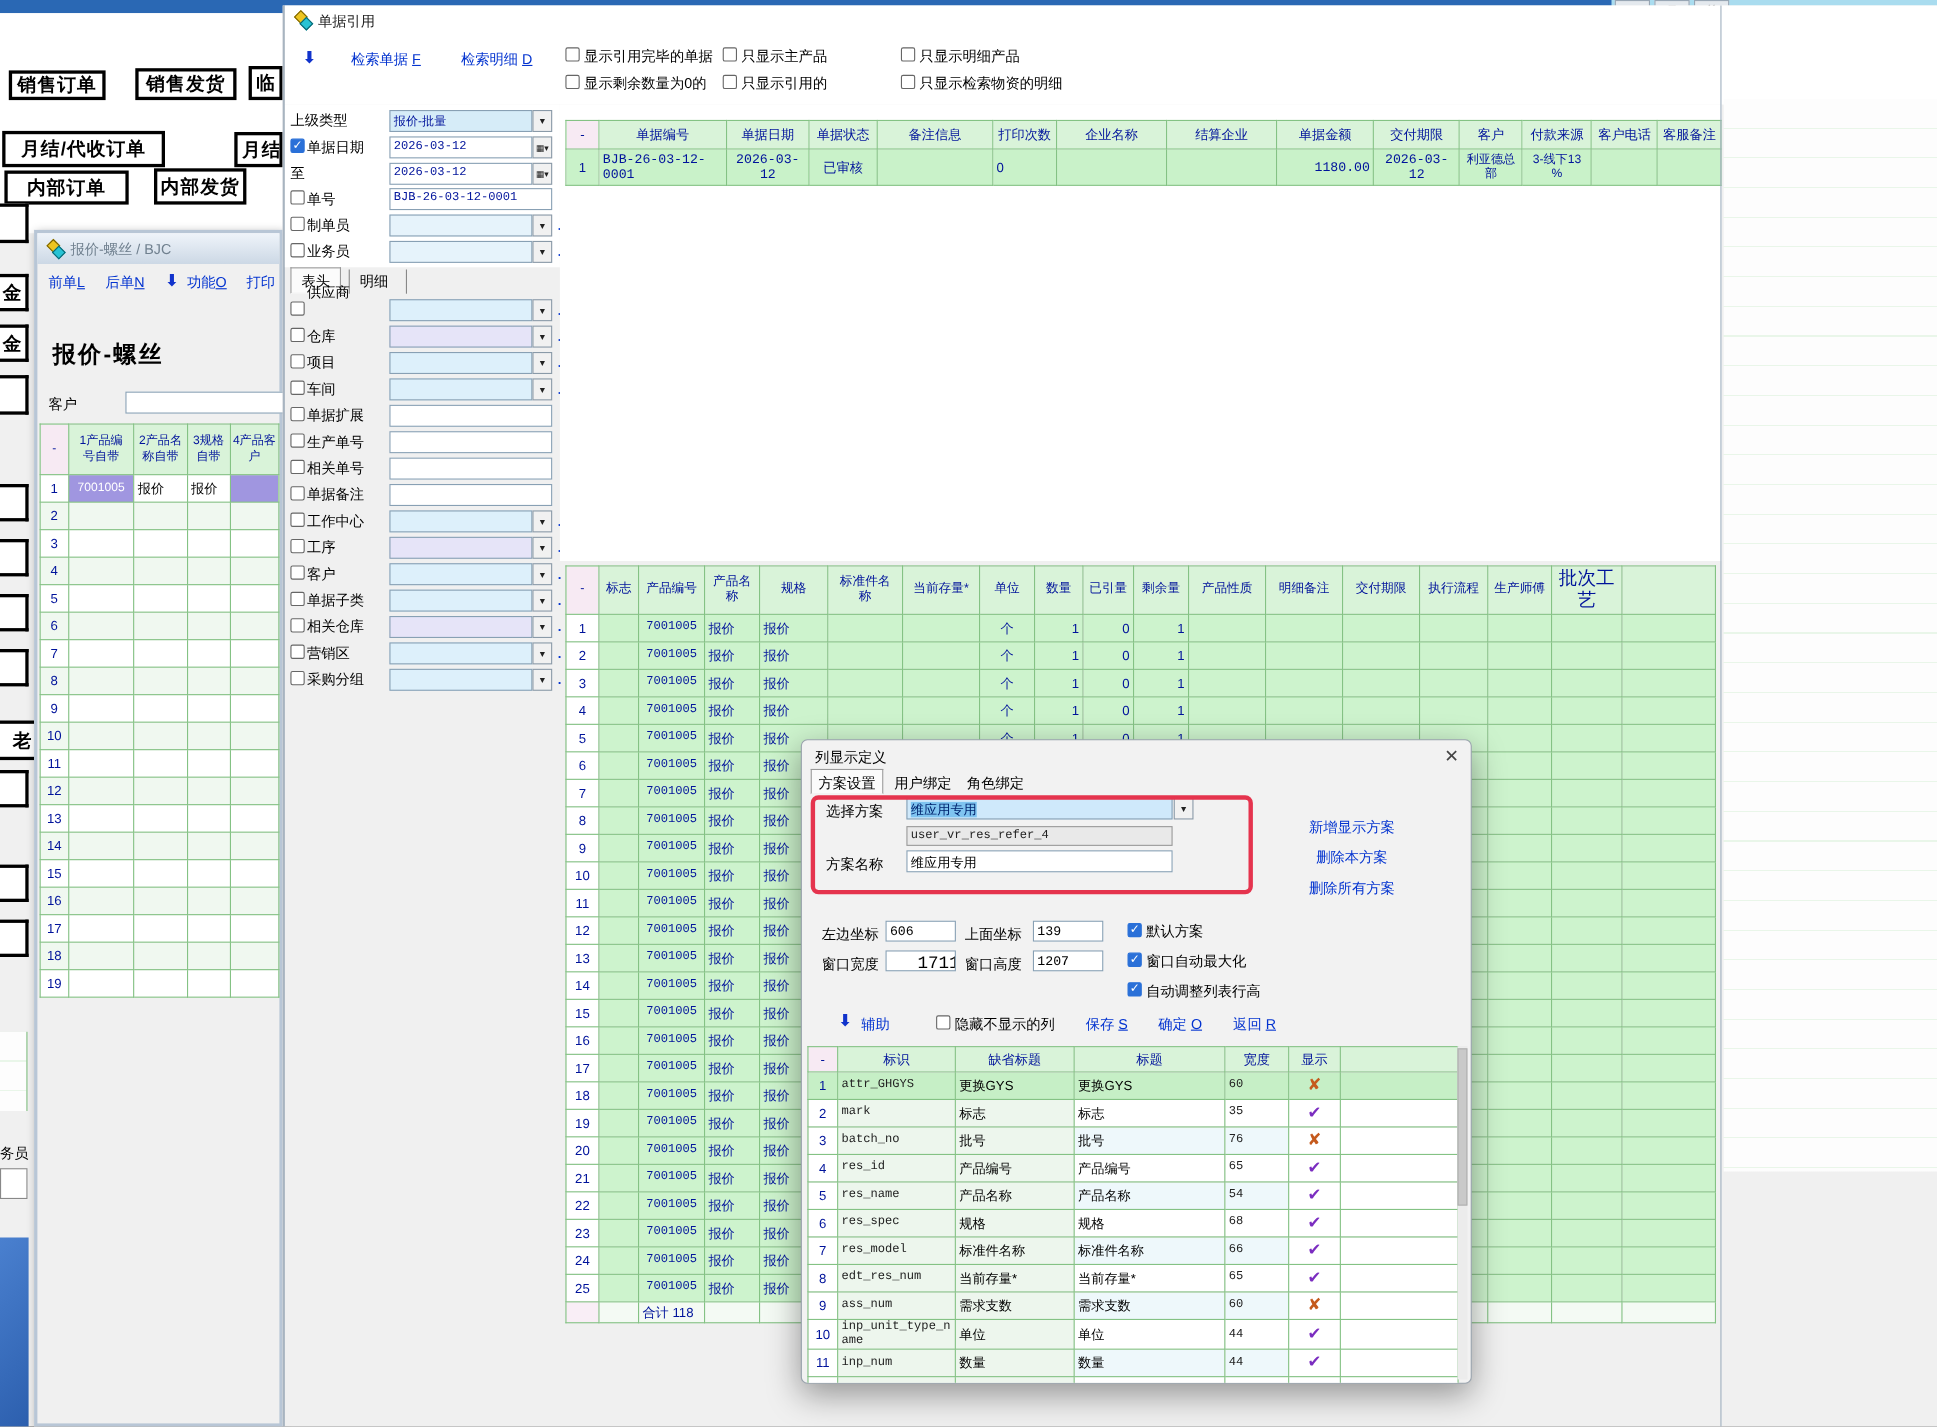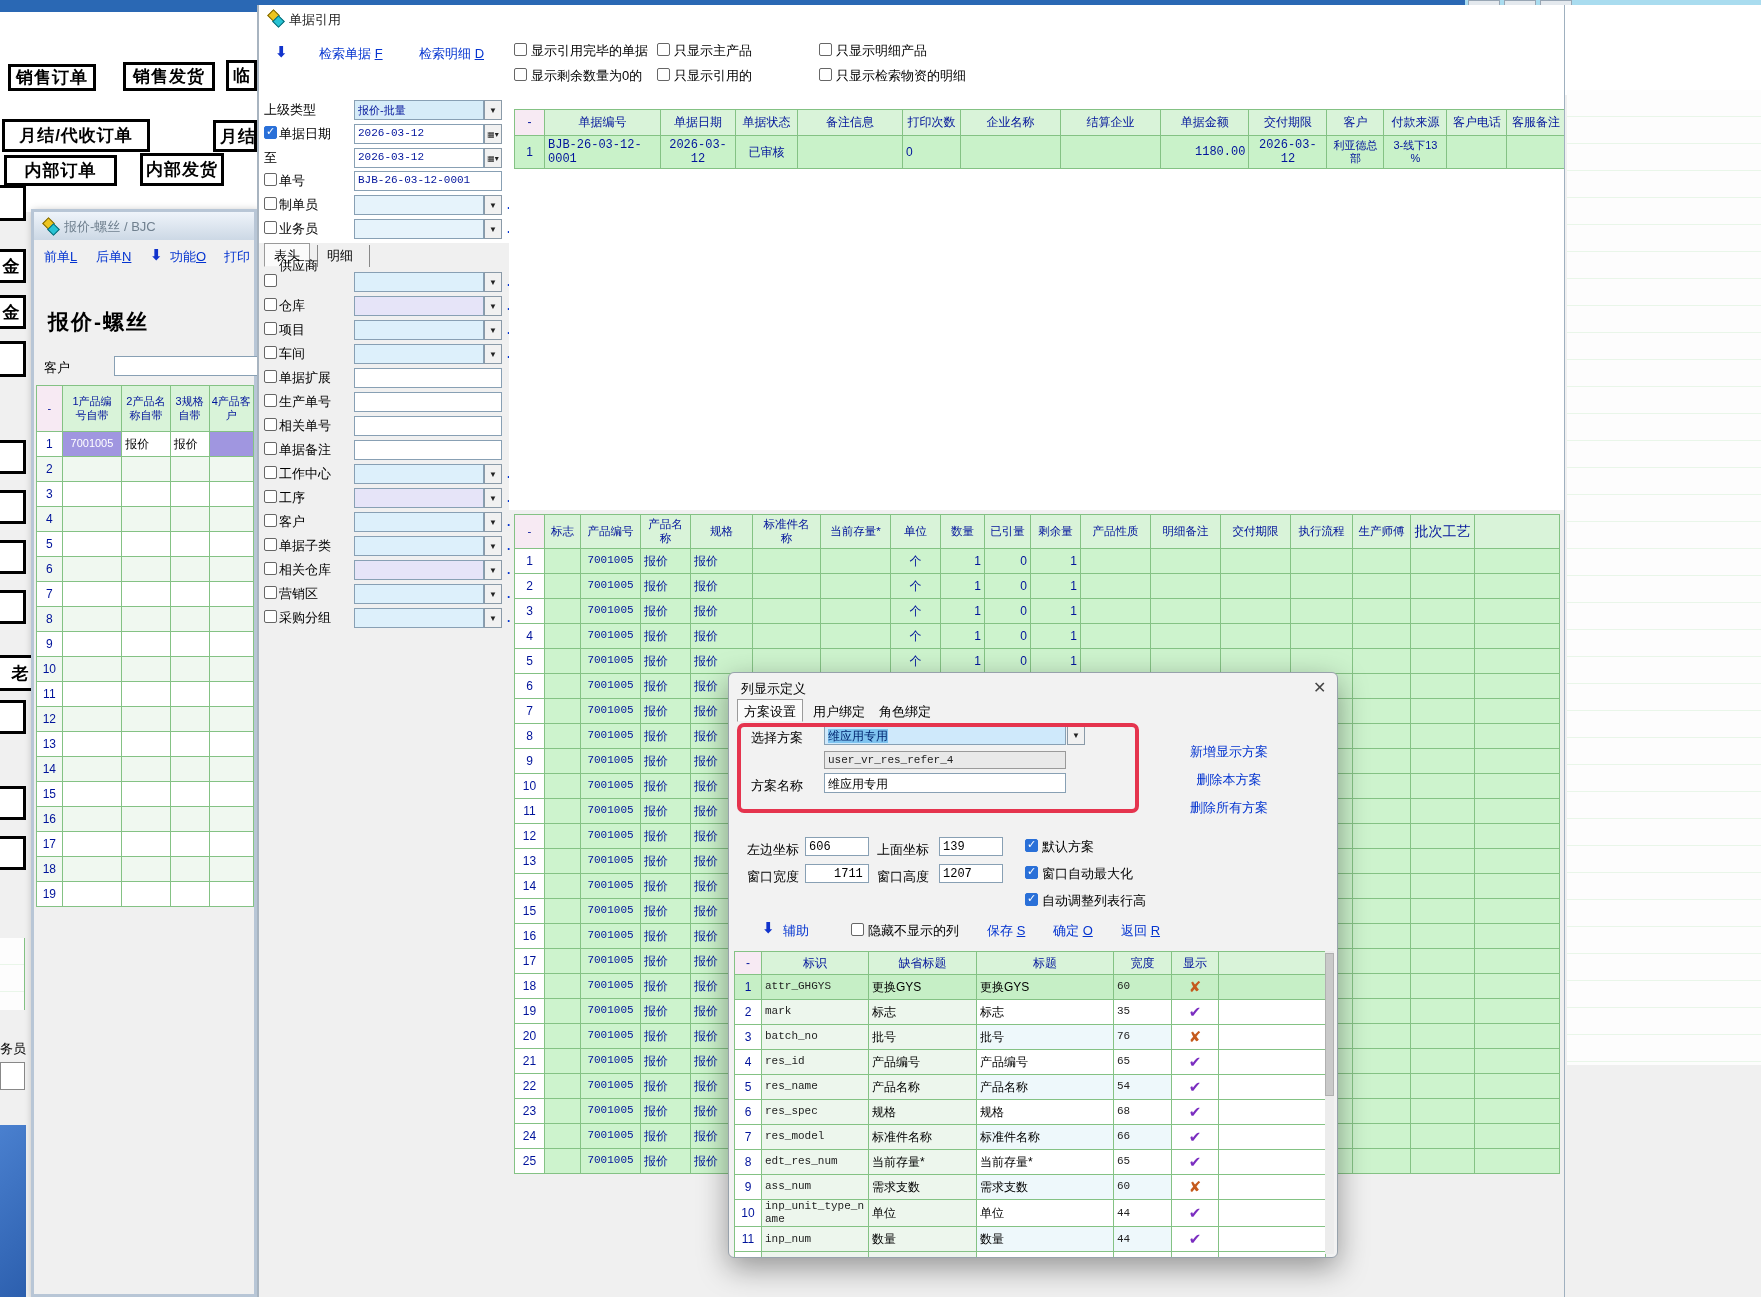--- a/index.html
+++ b/index.html
@@ -453,21 +453,21 @@
               <th style="width: 70px; font-size: 11.5px;">当前存量*</th>
               <th style="width: 50px; font-size: 11.5px;">单位</th>
               <th style="width: 44px; font-size: 11.5px;">数量</th>
               <th style="width: 46px; font-size: 11.5px;">已引量</th>
               <th style="width: 50px; font-size: 11.5px;">剩余量</th>
               <th style="width: 70px; font-size: 11.5px;">产品性质</th>
               <th style="width: 70px; font-size: 11.5px;">明细备注</th>
               <th style="width: 70px; font-size: 11.5px;">交付期限</th>
               <th style="width: 62px; font-size: 11.5px;">执行流程</th>
               <th style="width: 58px; font-size: 11.5px;">生产师傅</th>
-              <th style="width: 64px; font-size: 14px;">批次工艺</th>
+              <th style="width: 64px; font-size: 17px;">批次工艺</th>
               <th style="width: 85px; font-size: 11.5px;"></th>
             </tr>
           </thead>
           <tbody>
             <tr style="height: 25px;">
               <td class="num" style="text-align: center;">1</td>
               <td style="text-align: left;"></td>
               <td class="mono" style="text-align: center; font-size: 11px;">7001005</td>
               <td style="text-align: left;">报价</td>
               <td style="text-align: left;">报价</td>
@@ -957,20 +957,40 @@
               <td style="text-align: right;">1</td>
               <td style="text-align: right;">0</td>
               <td style="text-align: right;">1</td>
               <td style="text-align: left;"></td>
               <td style="text-align: left;"></td>
               <td style="text-align: left;"></td>
               <td style="text-align: left;"></td>
               <td style="text-align: left;"></td>
               <td style="text-align: left;"></td>
               <td style="text-align: left;"></td>
+            </tr>
+            <tr style="height: 19px;">
+              <td class="sum sumnum" style="font-size: 12px;"></td>
+              <td class="sum" style="font-size: 12px;"></td>
+              <td class="sum" style="font-size: 12px;">合计 118</td>
+              <td class="sum" style="font-size: 12px;"></td>
+              <td class="sum" style="font-size: 12px;"></td>
+              <td class="sum" style="font-size: 12px;"></td>
+              <td class="sum" style="font-size: 12px;"></td>
+              <td class="sum" style="font-size: 12px;"></td>
+              <td class="sum" style="font-size: 12px;"></td>
+              <td class="sum" style="font-size: 12px;"></td>
+              <td class="sum" style="font-size: 12px;"></td>
+              <td class="sum" style="font-size: 12px;"></td>
+              <td class="sum" style="font-size: 12px;"></td>
+              <td class="sum" style="font-size: 12px;"></td>
+              <td class="sum" style="font-size: 12px;"></td>
+              <td class="sum" style="font-size: 12px;"></td>
+              <td class="sum" style="font-size: 12px;"></td>
+              <td class="sum" style="font-size: 12px;"></td>
             </tr>
           </tbody>
         </table>
       </div>
 
     <div class="vline" style="left:1305px;top:0;height:1292px;"></div>
     <div class="abs stripes" style="left:1308px;top:85px;width:196px;height:975px;"></div>
   </div>
 
   <div class="abs" id="col-dialog" style="left:728px;top:672px;width:610px;height:586px;background:#f2f2f2;border:1px solid #98a2ac;
@@ -999,21 +1019,21 @@
         <div class="abs link" style="left: 420px; top: 70px; width: 160px; text-align: center;">新增显示方案</div>
         <div class="abs link" style="left: 420px; top: 98px; width: 160px; text-align: center;">删除本方案</div>
         <div class="abs link" style="left: 420px; top: 126px; width: 160px; text-align: center;">删除所有方案</div>
       </div>
     <div id="dialog-coords">
         <span class="lbl" style="left: 18px; top: 168px;">左边坐标</span>
         <div class="field mono" style="left: 76px; top: 164px; width: 64px; height: 19px; color: rgb(0, 0, 0); font-size: 12px;">606</div>
         <span class="lbl" style="left: 148px; top: 168px;">上面坐标</span>
         <div class="field mono" style="left: 210px; top: 164px; width: 64px; height: 19px; color: rgb(0, 0, 0); font-size: 12px;">139</div>
         <span class="lbl" style="left: 18px; top: 195px;">窗口宽度</span>
-        <div class="field mono" style="left: 76px; top: 191px; width: 64px; height: 19px; color: rgb(0, 0, 0); font-size: 12px; padding-left: 28px;">1711</div>
+        <div class="field mono" style="left: 76px; top: 191px; width: 64px; height: 19px; color: rgb(0, 0, 0); font-size: 16px; padding-left: 28px;">1711</div>
         <span class="lbl" style="left: 148px; top: 195px;">窗口高度</span>
         <div class="field mono" style="left: 210px; top: 191px; width: 64px; height: 19px; color: rgb(0, 0, 0); font-size: 12px;">1207</div>
       </div>
     <div id="dialog-checks">
         <span class="cb on" style="left: 296px; top: 166px;"></span>
         <span class="lbl" style="left: 313px; top: 165px;">默认方案</span>
         <span class="cb on" style="left: 296px; top: 193px;"></span>
         <span class="lbl" style="left: 313px; top: 192px;">窗口自动最大化</span>
         <span class="cb on" style="left: 296px; top: 220px;"></span>
         <span class="lbl" style="left: 313px; top: 219px;">自动调整列表行高</span>

